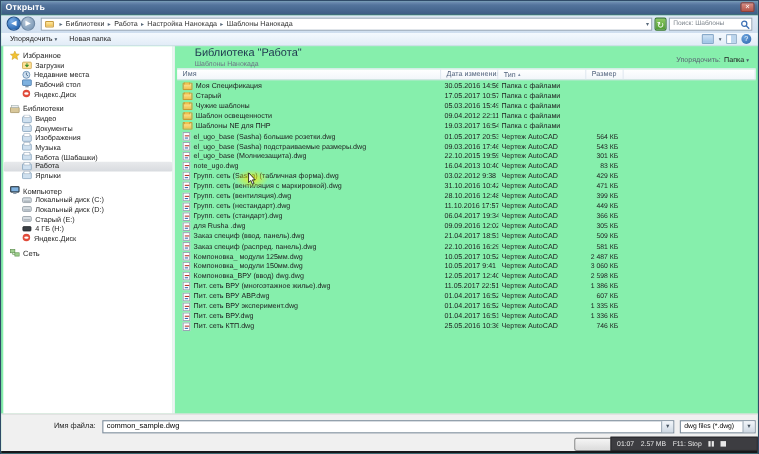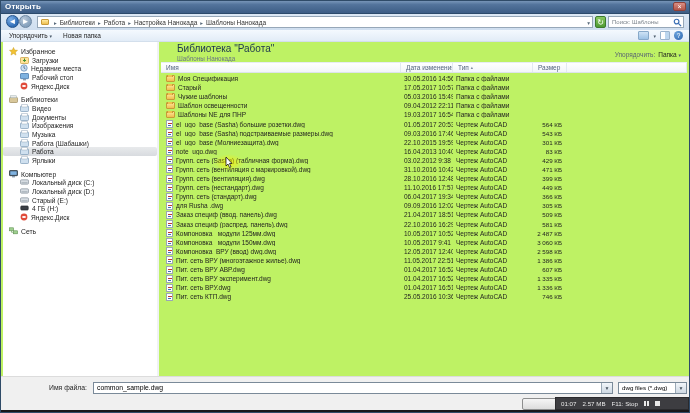--- a/index.html
+++ b/index.html
@@ -1,17 +1,17 @@
 <!DOCTYPE html>
 <html><head>
 <meta charset="utf-8">
 <style>
   html,body{margin:0;padding:0;background:#555;}
   *{box-sizing:border-box;font-family:"Liberation Sans",sans-serif;}
-  #win{position:relative;width:690px;height:413px;background:#bef264;border:1px solid #2f4b68;overflow:hidden;}
+  #win{position:relative;width:690px;height:413px;background:#86efac;border:1px solid #2f4b68;overflow:hidden;}
   
   .titlebar{position:absolute;left:0;top:0;width:100%;height:13px;
     background:linear-gradient(180deg,#7795b8 0,#53749c 30%,#3d5d85 100%);
     border-bottom:1px solid #2c4a6b;}
   .title{position:absolute;left:4px;top:1px;font-size:8px;color:#fff;font-weight:bold;letter-spacing:.2px;}
   .closebtn{position:absolute;right:3px;top:1px;width:13px;height:9px;border-radius:2px;
     background:linear-gradient(180deg,#d98f85,#b4554a);border:1px solid #8f4138;color:#fff;
     font-size:7px;line-height:7px;text-align:center;}
   
   .addressrow{position:absolute;left:0;top:13px;width:100%;height:16px;

